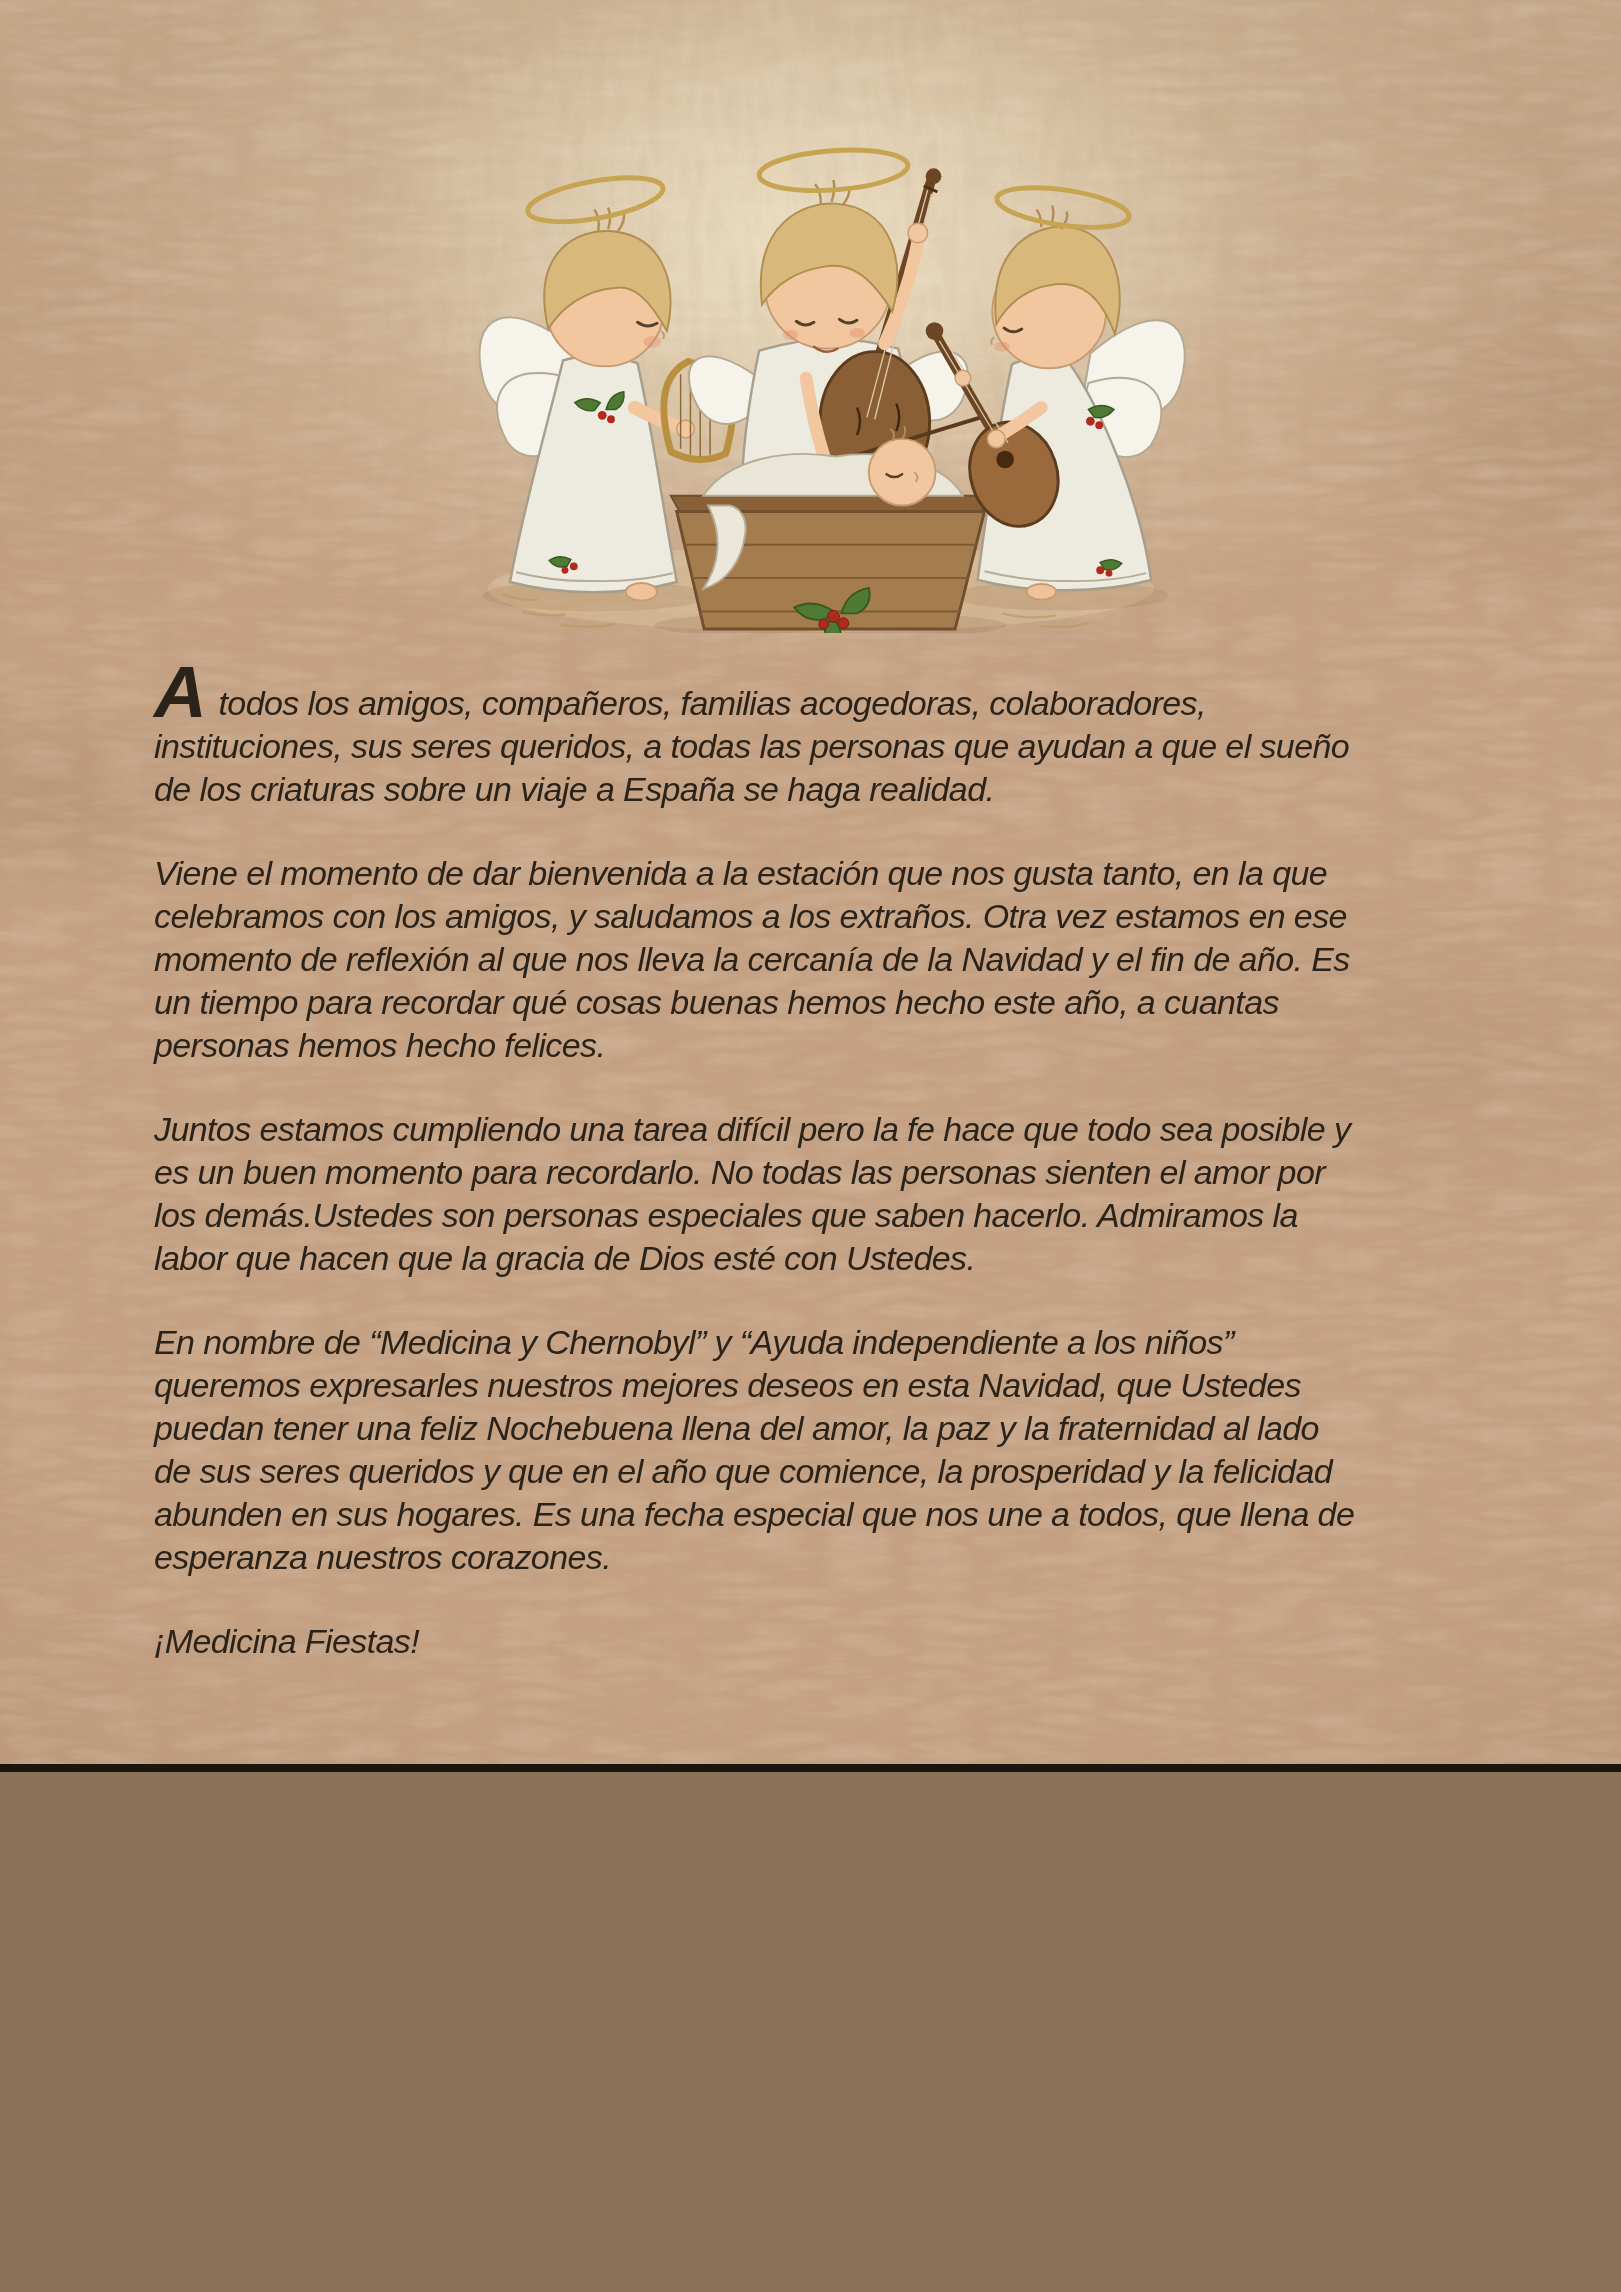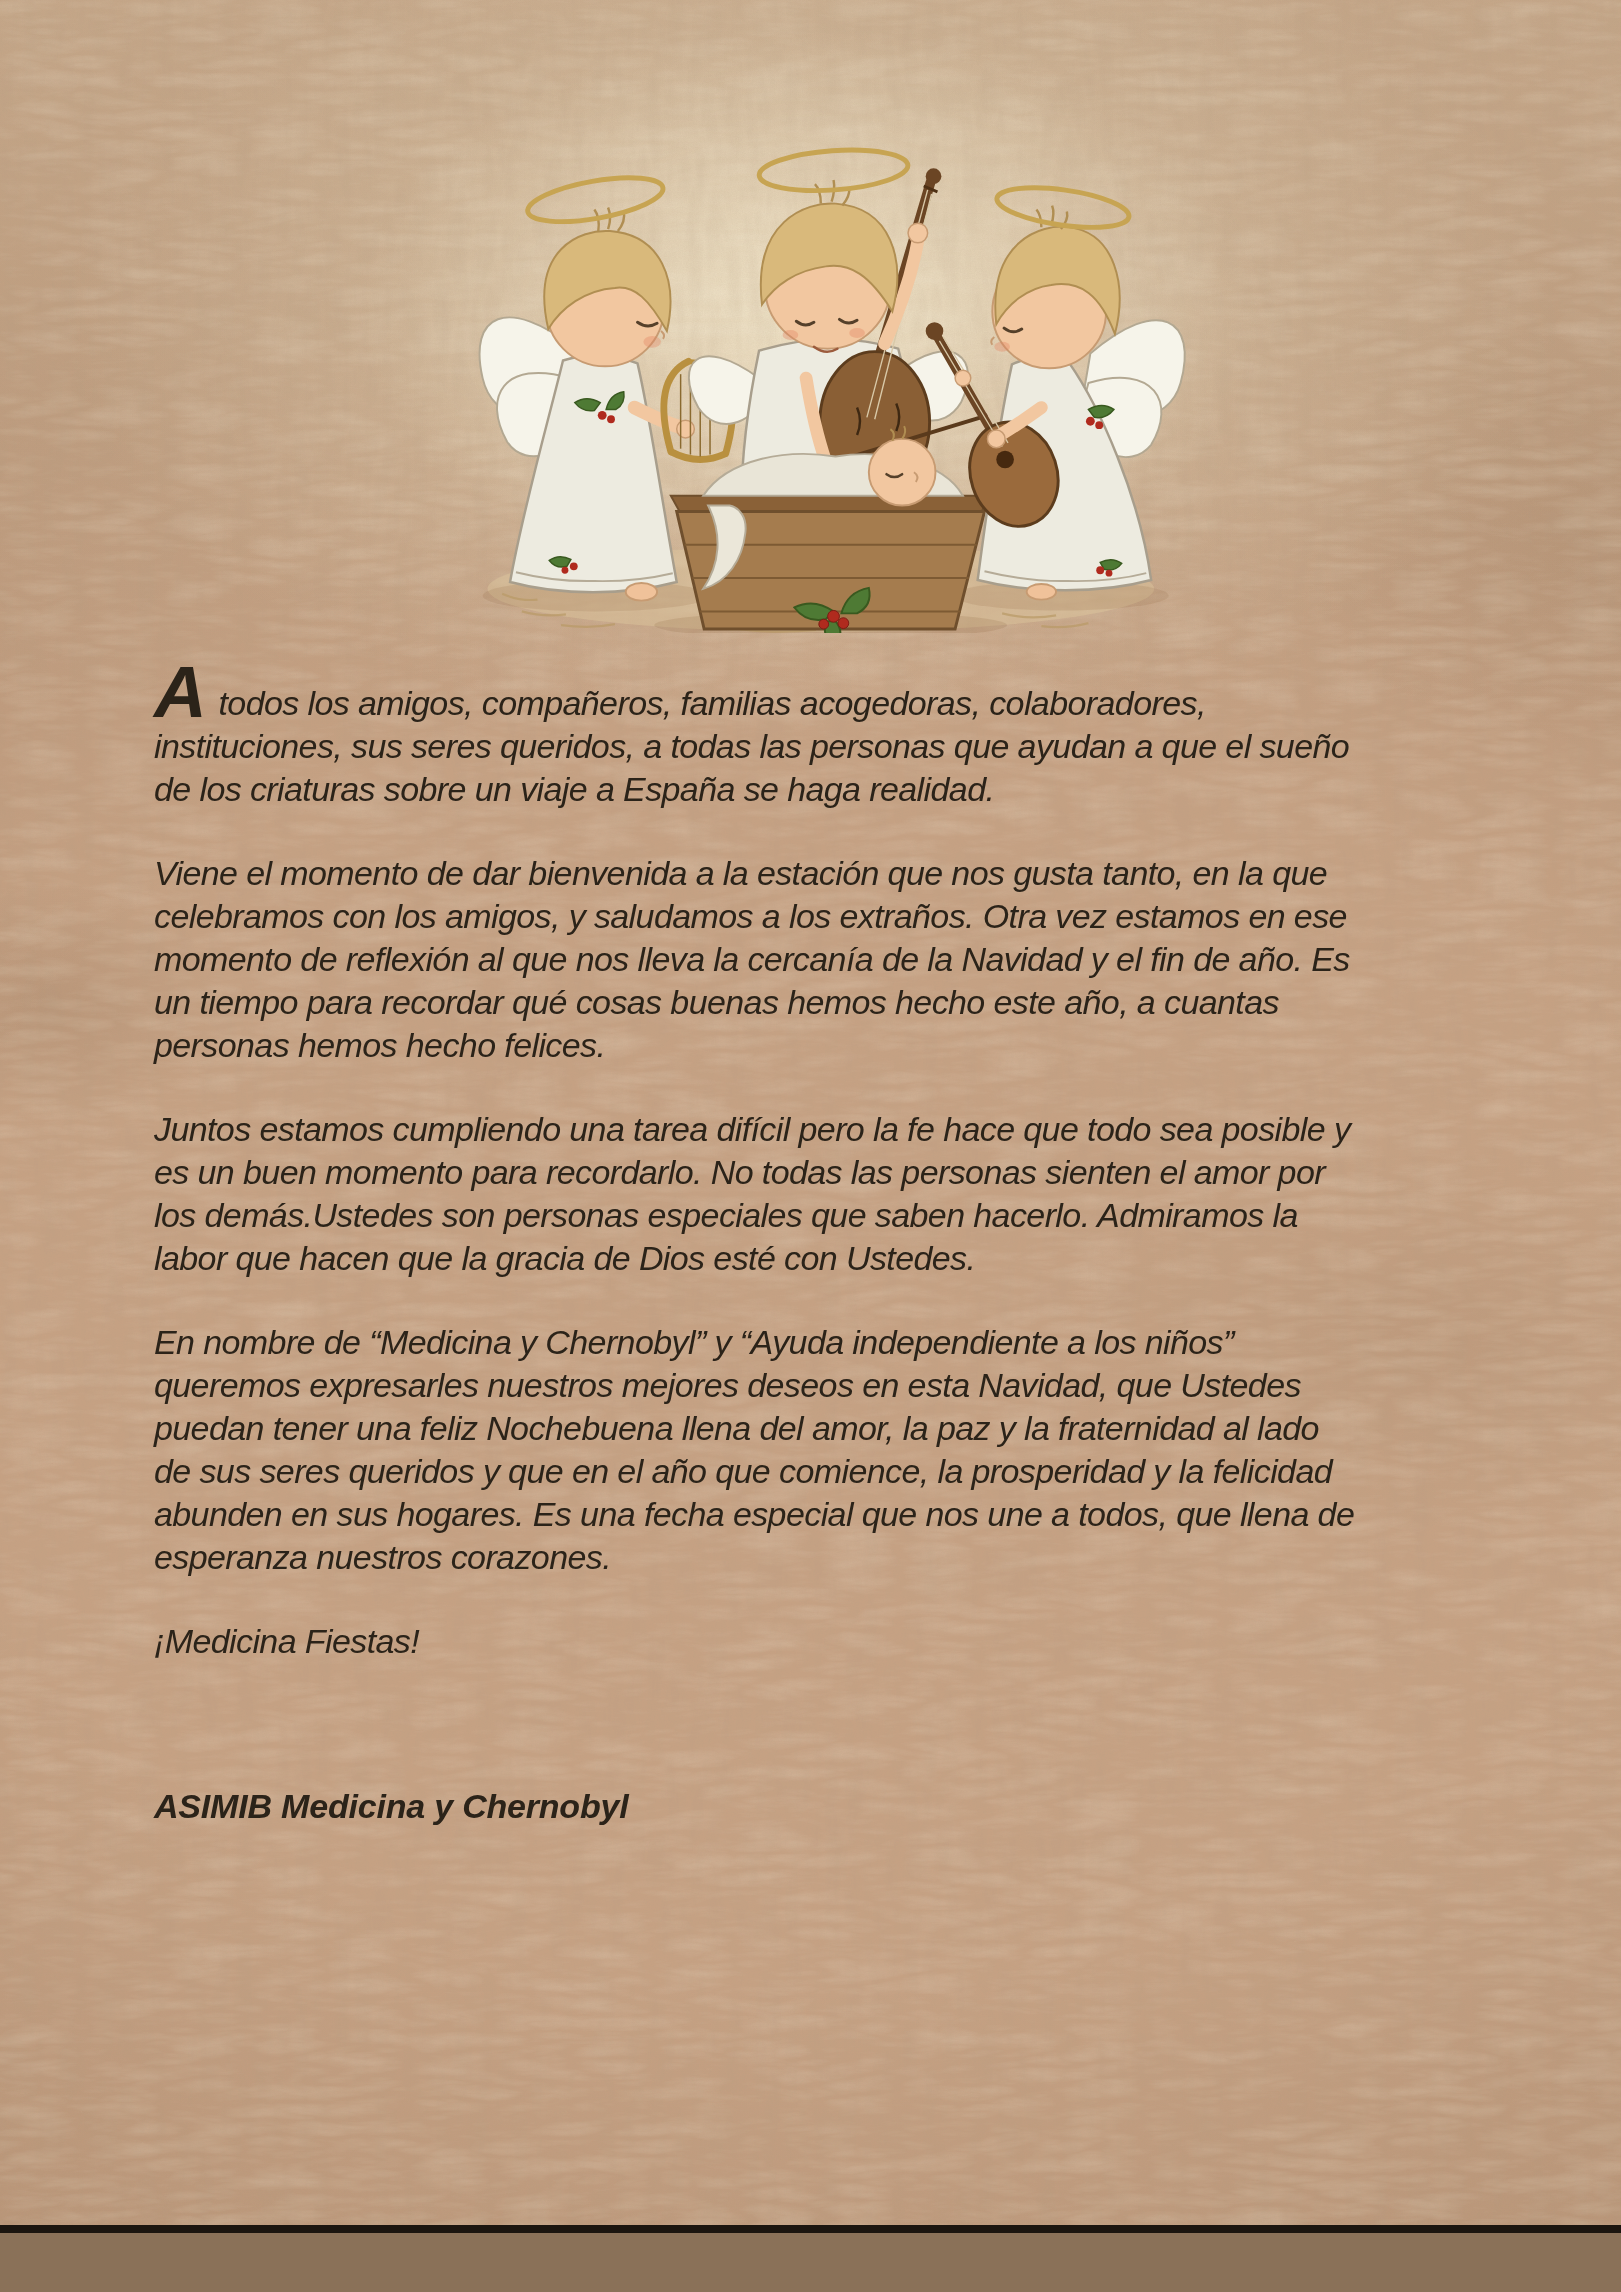--- a/index.html
+++ b/index.html
@@ -1,17 +1,17 @@
 <!DOCTYPE html>
 <html><head>
 <meta charset="utf-8">
 <style>
   html,body { margin:0; padding:0; background:#8a7158; }
   .page {
-    position:relative; width:1621px; height:2233px; overflow:hidden;
+    position:relative; width:1621px; height:1772px; overflow:hidden;
     background:#c7a284;
     font-family:"Liberation Sans", sans-serif;
   }
   .paper-tone {
     position:absolute; inset:0; pointer-events:none;
     background:
       radial-gradient(ellipse 627px 392px at 50% 14%, rgba(242,230,202,.95), rgba(242,230,202,0) 72%),
       radial-gradient(ellipse 961px 549px at 50% 14%, rgba(233,219,188,.60), rgba(233,219,188,0) 78%),
       linear-gradient(180deg, rgba(225,207,175,.30), rgba(225,207,175,0) 32%),
       radial-gradient(ellipse 255px 176px at 3% 45%, rgba(110,82,55,.14), rgba(110,82,55,0) 70%),

